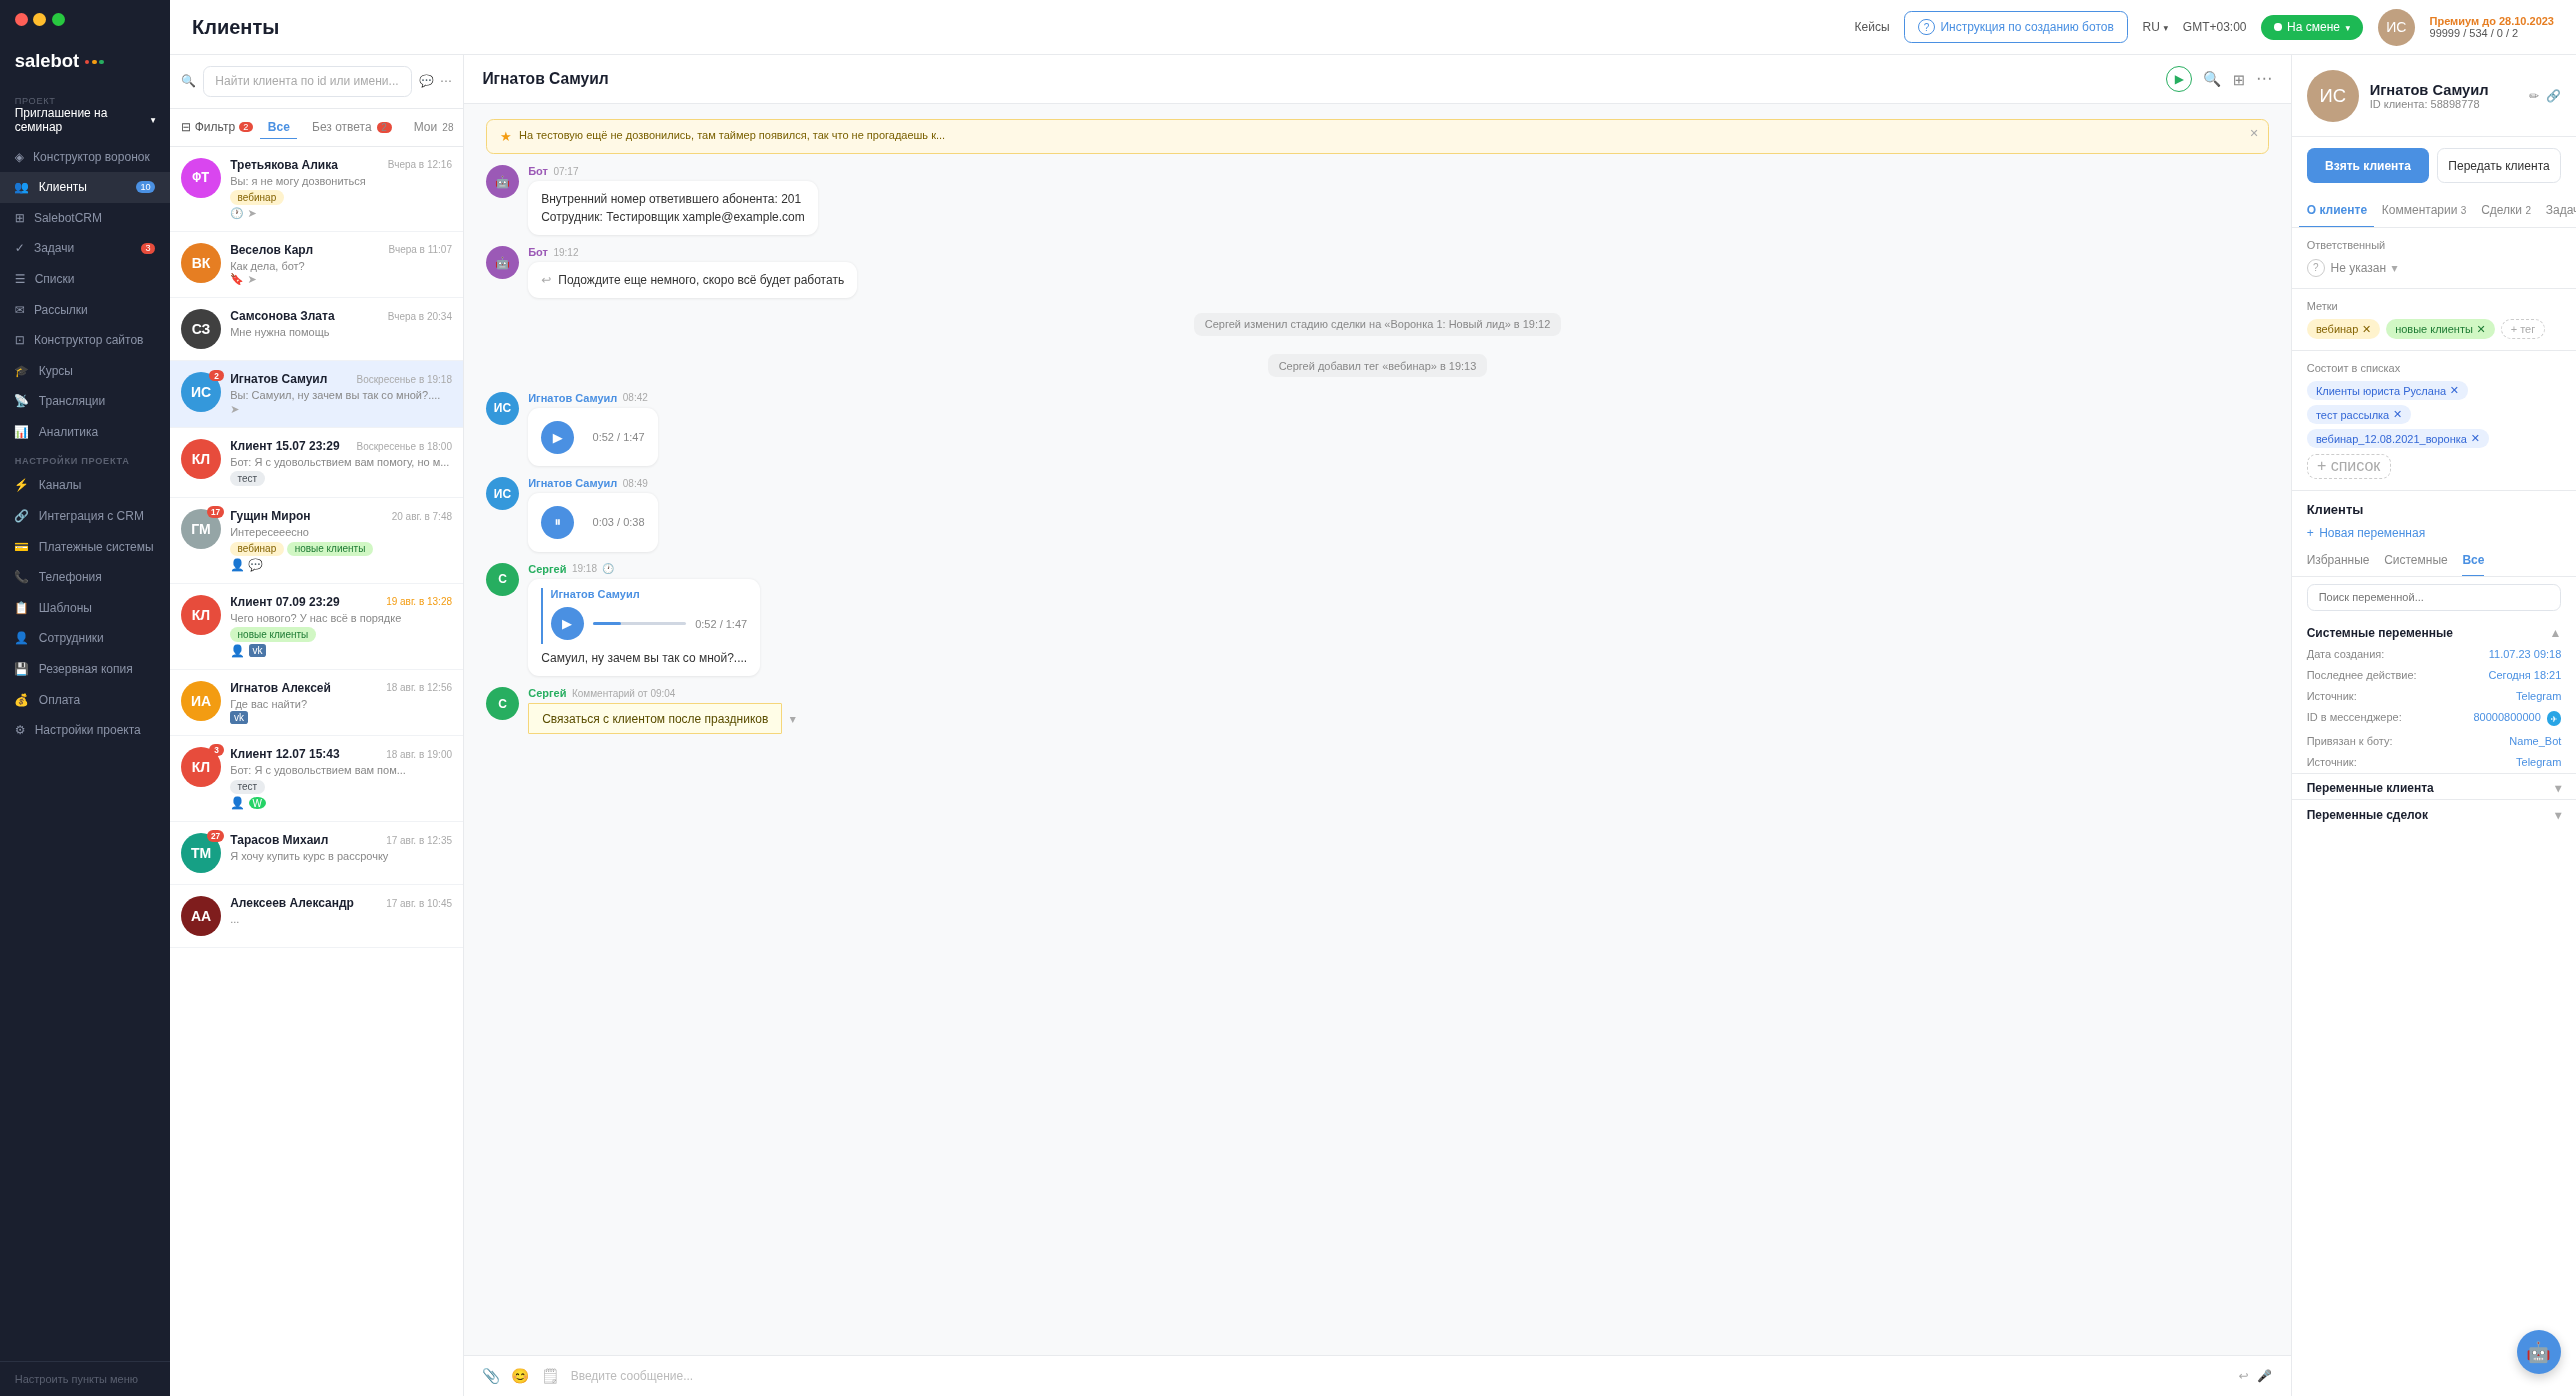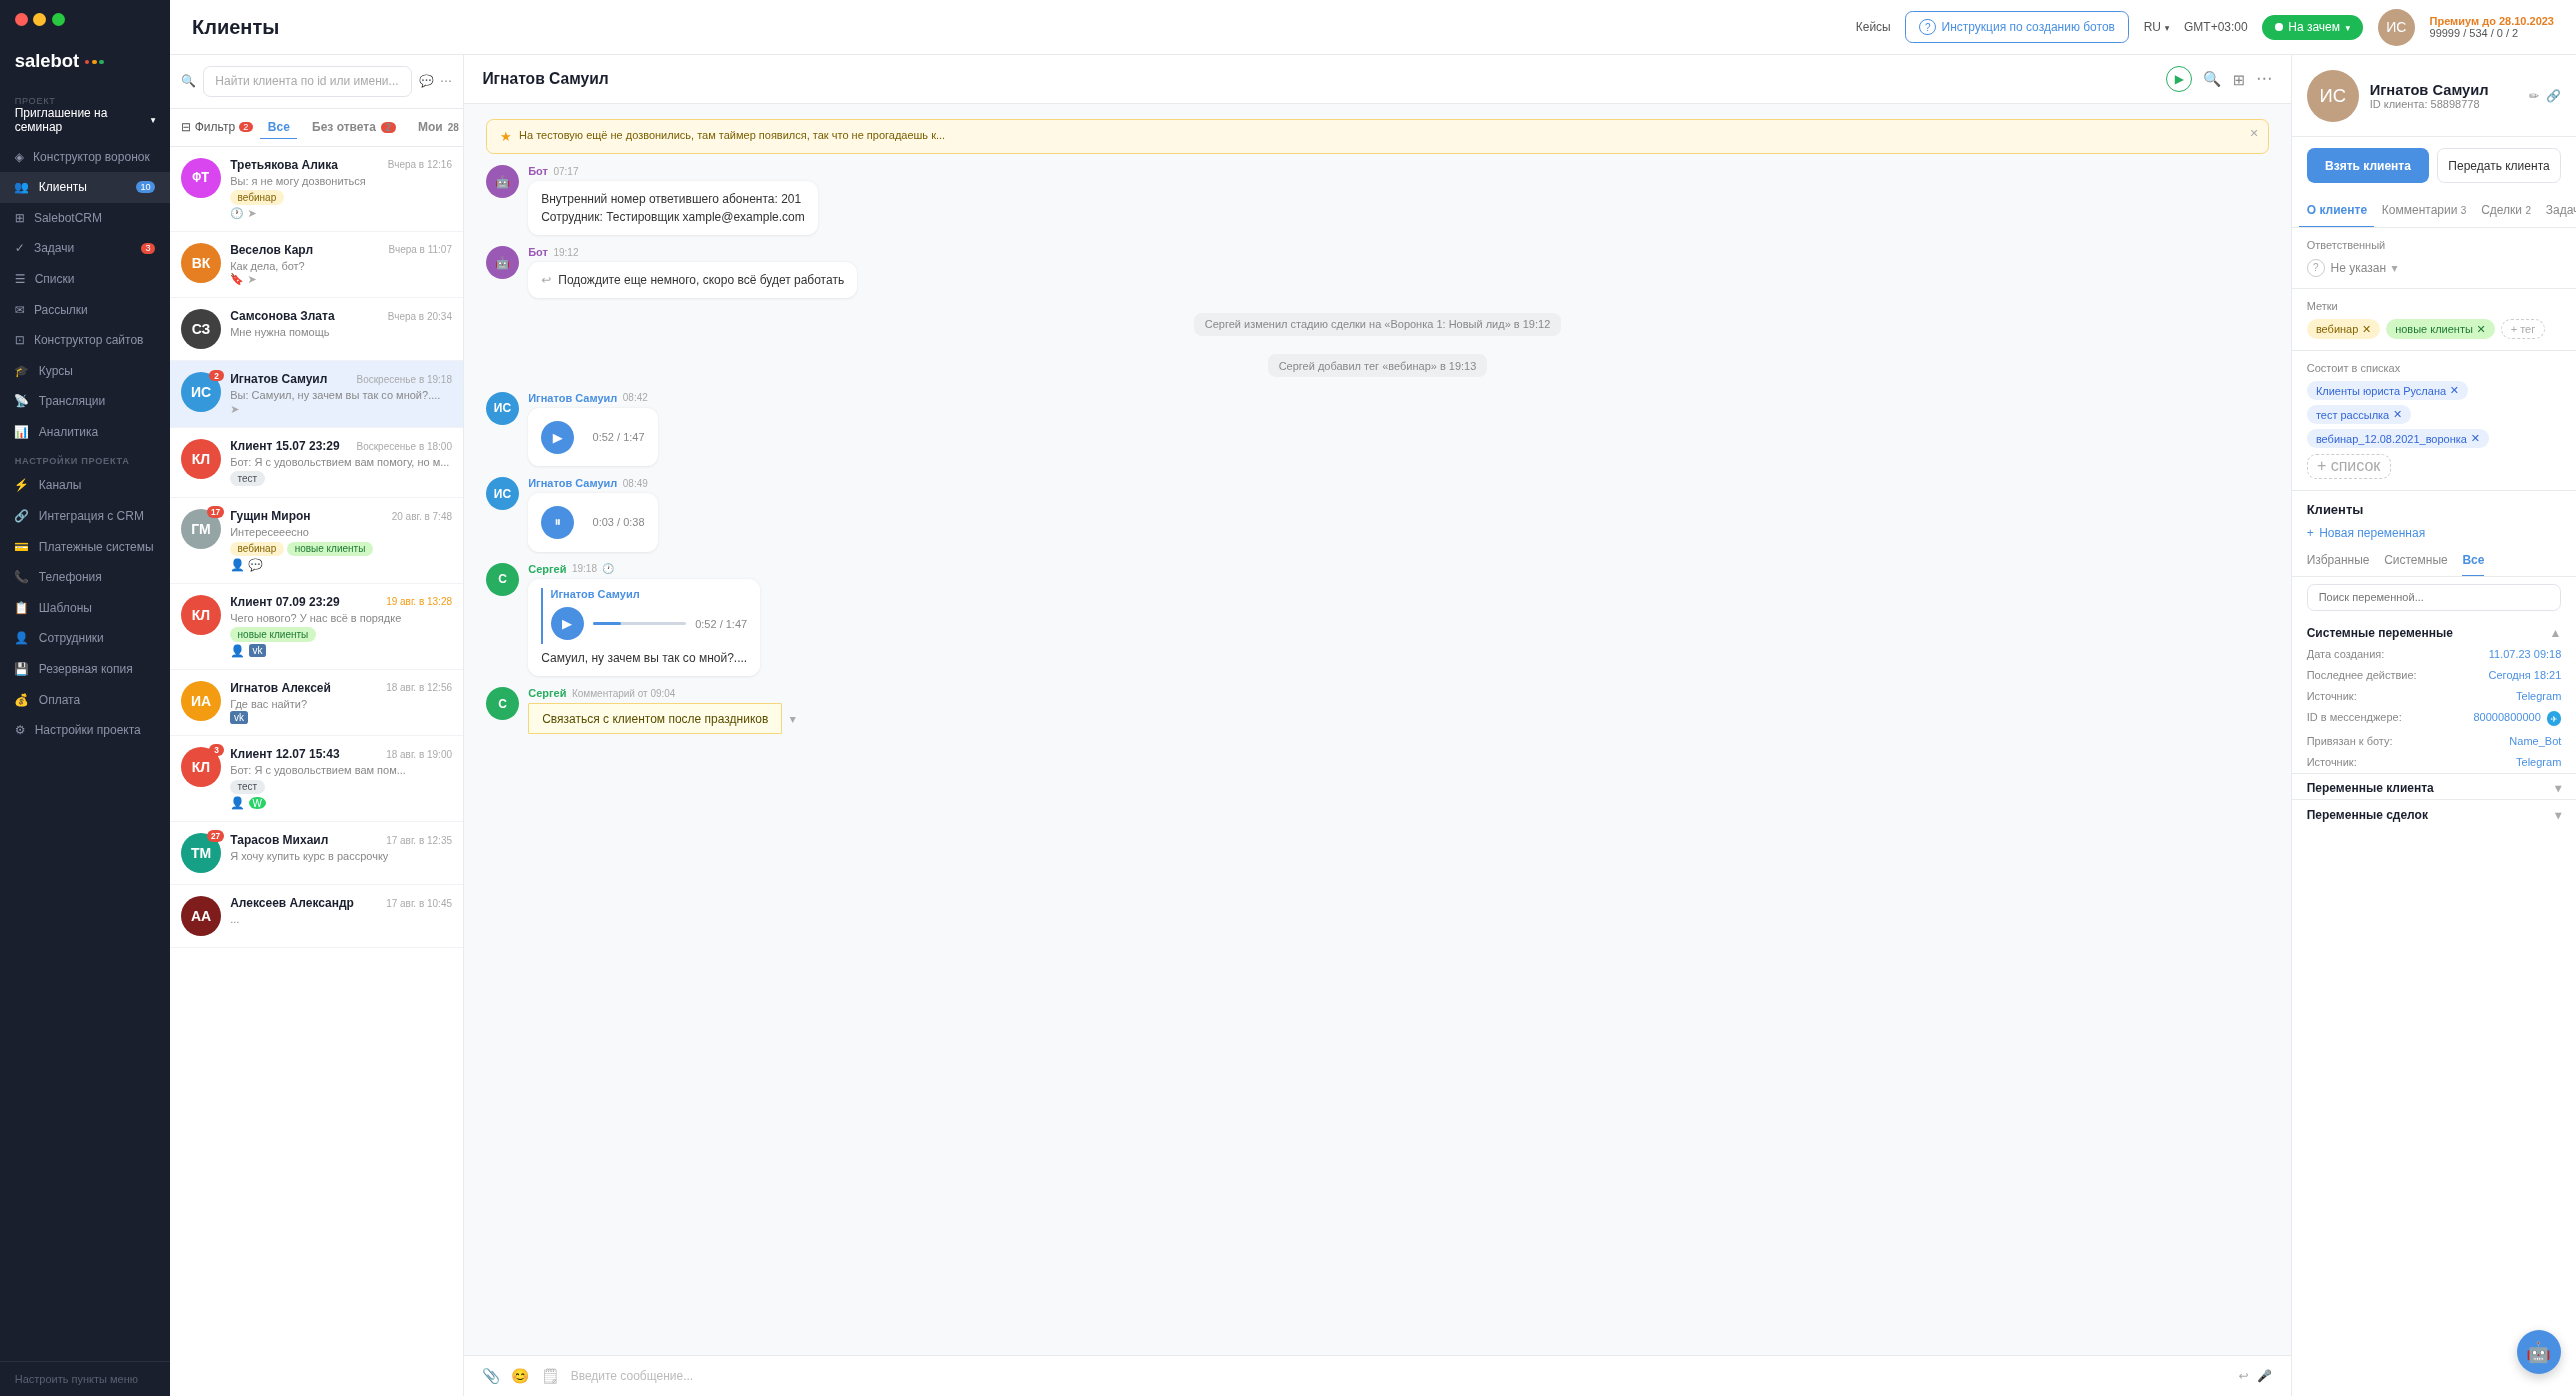--- a/index.html
+++ b/index.html
@@ -44,21 +44,21 @@
 
     
     .clients-panel { width: 294px; background: #fff; border-right: 0.9px solid #e8eaed; display: flex; flex-direction: column; flex-shrink: 0; overflow: hidden; }
     .clients-search { padding: 11px; border-bottom: 0.9px solid #e8eaed; display: flex; gap: 7.4px; align-items: center; }
     .clients-search input { flex: 1; border: 1.4px solid #e0e4ea; border-radius: 7.4px; padding: 7.4px 11px; font-size: 12px; color: #333; outline: none; }
     .clients-search input::placeholder { color: #aaa; }
     .clients-search-icons { display: flex; gap: 5.5px; color: #888; }
     .clients-filters { padding: 7.4px 11px; border-bottom: 0.9px solid #e8eaed; display: flex; align-items: center; gap: 7.4px; font-size: 12px; overflow-x: auto; }
     .filter-btn { display: flex; align-items: center; gap: 3.7px; color: #555; cursor: pointer; white-space: nowrap; }
     .filter-badge { background: #e74c3c; color: #fff; font-size: 9.2px; border-radius: 7.4px; padding: 0 4.6px; }
-    .tab-btn { padding: 3.7px 7.4px; cursor: pointer; color: #888; white-space: nowrap; font-weight: bold; }
+    .tab-btn { padding: 3.7px 7.4px; cursor: pointer; color: #888; white-space: nowrap; }
     .tab-btn.active { color: #4a90e2; font-weight: 600; border-bottom: 1.8px solid #4a90e2; }
     .tab-count { font-size: 10px; color: #888; margin-left: 1.8px; }
 
     .clients-list { flex: 1; overflow-y: auto; }
     .client-item { display: flex; align-items: flex-start; padding: 11px; border-bottom: 0.9px solid #f0f2f5; cursor: pointer; position: relative; }
     .client-item.active { background: #e8f0fe; }
     .client-avatar { width: 40px; height: 40px; border-radius: 50%; flex-shrink: 0; display: flex; align-items: center; justify-content: center; font-size: 14px; color: #fff; font-weight: 600; position: relative; margin-right: 9.2px; }
     .client-avatar .unread-badge { position: absolute; top: -2.8px; right: -2.8px; background: #e74c3c; color: #fff; font-size: 8.3px; border-radius: 7.4px; padding: 0.9px 3.7px; min-width: 14.7px; text-align: center; }
     .client-info { flex: 1; overflow: hidden; }
     .client-name-row { display: flex; justify-content: space-between; align-items: center; margin-bottom: 2.8px; }
@@ -288,21 +288,21 @@
       <span style="width:16.6px;height:16.6px;border-radius:50%;border:1.8px solid #4a90e2;display:inline-flex;align-items:center;justify-content:center;font-size:10px;">?</span>
       <span>Инструкция по созданию ботов</span>
     </div>
     <div class="topbar-lang">
       <span>RU</span>
       <span class="chevron">▾</span>
     </div>
     <div class="topbar-tz">GMT+03:00</div>
     <div class="topbar-status">
       <span class="dot"></span>
-      <span>На зачем</span>
+      <span>На смене</span>
       <span class="chevron">▾</span>
     </div>
     <div class="topbar-avatar">ИС</div>
     <div class="topbar-user-info">
       <div class="premium">Премиум до 28.10.2023</div>
       <div class="counts">99999 / 534 / 0 / 2</div>
     </div>
   </div>
 
   <div class="content">

